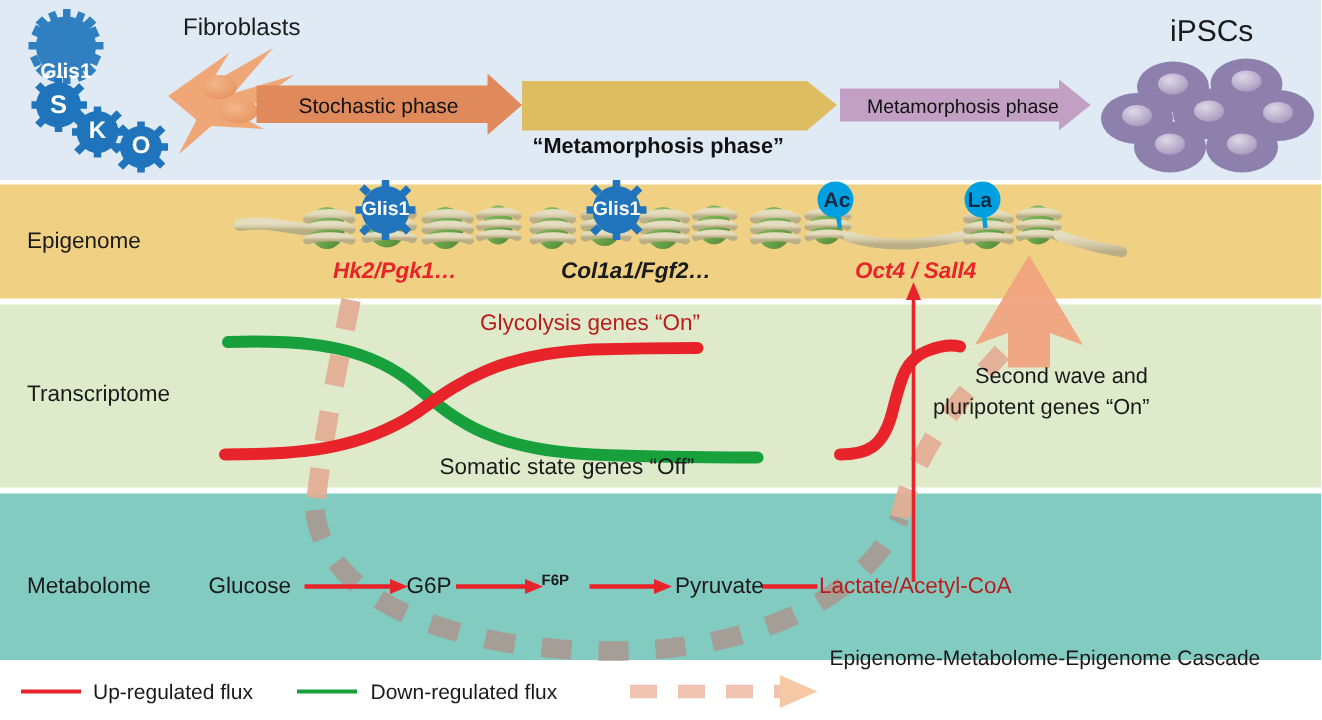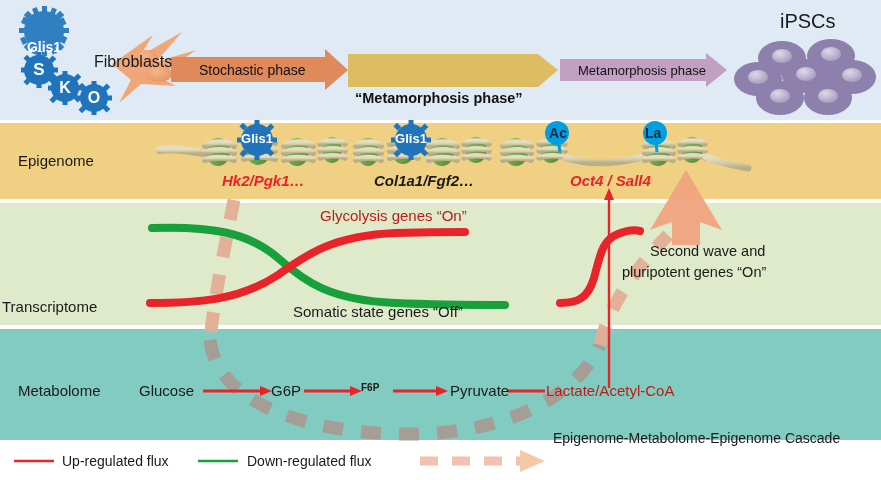--- a/index.html
+++ b/index.html
@@ -384,34 +384,34 @@
     </g>
     <g>
       <line x1="198" y1="461" x2="238" y2="461" stroke="#17a03c" stroke-width="2.6"></line>
     </g>
     <g>
       <line x1="420" y1="461" x2="520" y2="461" stroke="#f0c3b0" stroke-width="9" stroke-dasharray="18 14"></line>
       <path d="M520,450 L545,461 L520,472 Z" fill="#f5c9a5"></path>
     </g>
   </svg>
 
-  <div class="txt" style="left:94px; top:10px; font-size:16px;margin-top:43px;">Fibroblasts</div>
+  <div class="txt" style="left:122px; top:10px; font-size:16px;">Fibroblasts</div>
   <div class="txt" style="left:780px; top:10px; font-size:20px;">iPSCs</div>
 
   <div class="gear-txt" style="left:20px; top:39px; width:48px; font-size:14px;">Glis1</div>
   <div class="gear-txt" style="left:29px; top:60px; width:20px; font-size:17px;">S</div>
   <div class="gear-txt" style="left:55px; top:79px; width:20px; font-size:16px;">K</div>
   <div class="gear-txt" style="left:84px; top:89px; width:20px; font-size:16px;">O</div>
 
   <div class="phase-label" style="left:199px; top:62px;">Stochastic phase</div>
   <div class="phase-label phase-meta" style="left:355px; top:62px;margin-top:28px;">“Metamorphosis phase”</div>
   <div class="phase-label" style="left:578px; top:63px; font-size:13px;">Metamorphosis phase</div>
 
   <div class="band-label" style="left:18px; top:152px;">Epigenome</div>
-  <div class="band-label" style="left:2px; top:254px;margin-top:44px;">Transcriptome</div>
+  <div class="band-label" style="left:18px; top:254px;">Transcriptome</div>
   <div class="band-label" style="left:18px; top:382px;">Metabolome</div>
 
   <div class="txt txt-italic-red" style="left:222px; top:172px; font-size:15px;">Hk2/Pgk1…</div>
   <div class="txt txt-italic-blk" style="left:374px; top:172px; font-size:15px;">Col1a1/Fgf2…</div>
   <div class="txt txt-italic-red" style="left:570px; top:172px; font-size:15px;">Oct4 / Sall4</div>
 
   <div class="gear-txt" style="left:235px; top:131px; width:44px; font-size:13px;">Glis1</div>
   <div class="gear-txt" style="left:389px; top:131px; width:44px; font-size:13px;">Glis1</div>
 
   <div class="mod-txt" style="left:547px; top:125px; width:22px; text-align:center;">Ac</div>

